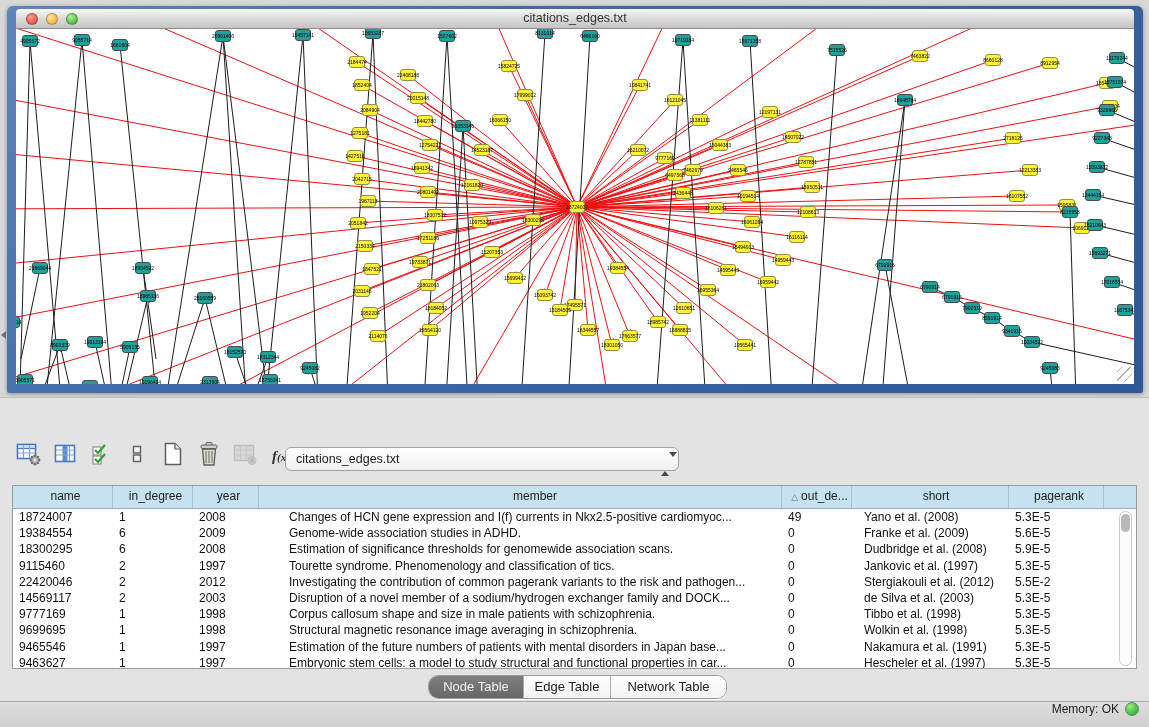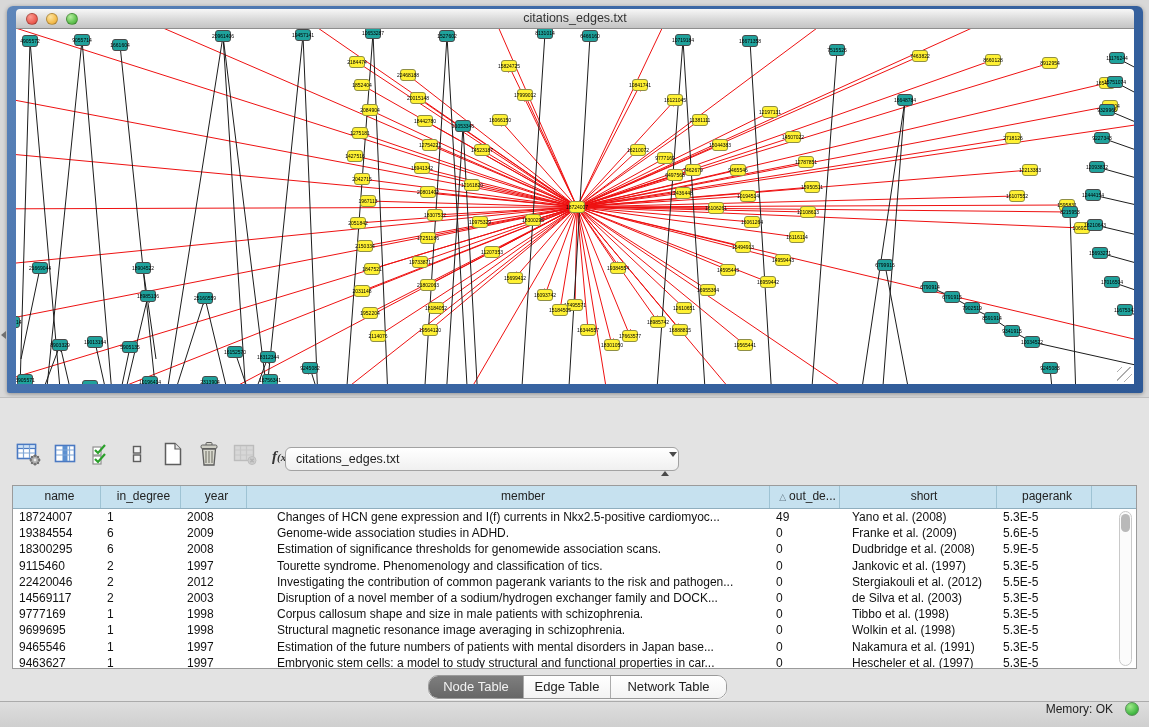--- a/index.html
+++ b/index.html
@@ -76,21 +76,21 @@
     background:#FFF;border:1px solid #9B9B9B;box-sizing:border-box;overflow:hidden;
   }
   .t-header{display:flex;height:22px;background:#C6E1EF;border-bottom:1px solid #8FAEBE;}
   .t-hcell{
     box-sizing:border-box;height:22px;line-height:21px;font-size:12px;color:#222;
     text-align:center;border-right:1px solid #9EC3D4;overflow:hidden;white-space:nowrap;cursor:pointer;
   }
   .t-hcell .sort{font-size:9px;color:#667A88;margin-right:3px;}
   .t-row{display:flex;height:16.2px;line-height:16.2px;cursor:default;}
   .t-cell{box-sizing:border-box;font-size:12px;color:#111;overflow:hidden;white-space:nowrap;}
-  .col-0{width:88px;padding-left:6px;}
+  .col-0{width:100px;padding-left:6px;}
   .col-1{width:80px;padding-left:6px;}
   .col-2{width:66px;padding-left:6px;}
   .col-3{width:523px;padding-left:30px;}
   .col-4{width:70px;padding-left:6px;}
   .col-5{width:157px;padding-left:12px;}
   .col-6{width:95px;padding-left:6px;}
   .vscroll{
     position:absolute;right:4px;top:25px;width:13px;height:155px;
     background:#FBFBFB;border:1px solid #C9C9C9;border-radius:7px;box-sizing:border-box;
   }
@@ -105,21 +105,21 @@
     height:22px;line-height:21px;font-size:13px;color:#222;text-align:center;cursor:pointer;
     border-right:1px solid #ABABAB;background:linear-gradient(#FFFFFF,#F3F3F3);box-sizing:border-box;
   }
   .seg:last-child{border-right:none;}
   .seg.active{background:linear-gradient(#7E7E7E,#676767);color:#F2F2F2;}
   
   .status-bar{
     position:absolute;left:0;top:701px;width:1149px;height:26px;
     background:linear-gradient(#DEDEDE,#CFCFCF);border-top:1px solid #ABABAB;box-sizing:border-box;
   }
-  .memory{position:absolute;right:10px;top:0;display:flex;align-items:center;gap:12px;cursor:pointer;text-align:right;}
+  .memory{position:absolute;right:10px;top:0;display:flex;align-items:center;gap:6px;cursor:pointer;text-align:right;}
   .memory-label{font-size:12px;color:#222;}
   .memory-dot{width:14px;height:14px;border-radius:50%;box-sizing:border-box;
     background:radial-gradient(circle at 35% 30%,#9FE98A,#44B944 65%,#2F9430);border:1px solid #5A8F5A;}
 </style>
 </head>
 <body>
 
 <div class="net-frame">
   <div class="titlebar">
     <div class="lights">
@@ -953,21 +953,21 @@
           <div class="t-cell col-5">Jankovic et al. (1997)</div>
           <div class="t-cell col-6">5.3E-5</div>
         </div>
         <div class="t-row">
           <div class="t-cell col-0">22420046</div>
           <div class="t-cell col-1">2</div>
           <div class="t-cell col-2">2012</div>
           <div class="t-cell col-3">Investigating the contribution of common pagerank variants to the risk and pathogen...</div>
           <div class="t-cell col-4">0</div>
           <div class="t-cell col-5">Stergiakouli et al. (2012)</div>
-          <div class="t-cell col-6">5.5E-5</div>
+          <div class="t-cell col-6">5.5E-2</div>
         </div>
         <div class="t-row">
           <div class="t-cell col-0">14569117</div>
           <div class="t-cell col-1">2</div>
           <div class="t-cell col-2">2003</div>
           <div class="t-cell col-3">Disruption of a novel member of a sodium/hydrogen exchanger family and DOCK...</div>
           <div class="t-cell col-4">0</div>
           <div class="t-cell col-5">de Silva et al. (2003)</div>
           <div class="t-cell col-6">5.3E-5</div>
         </div>

